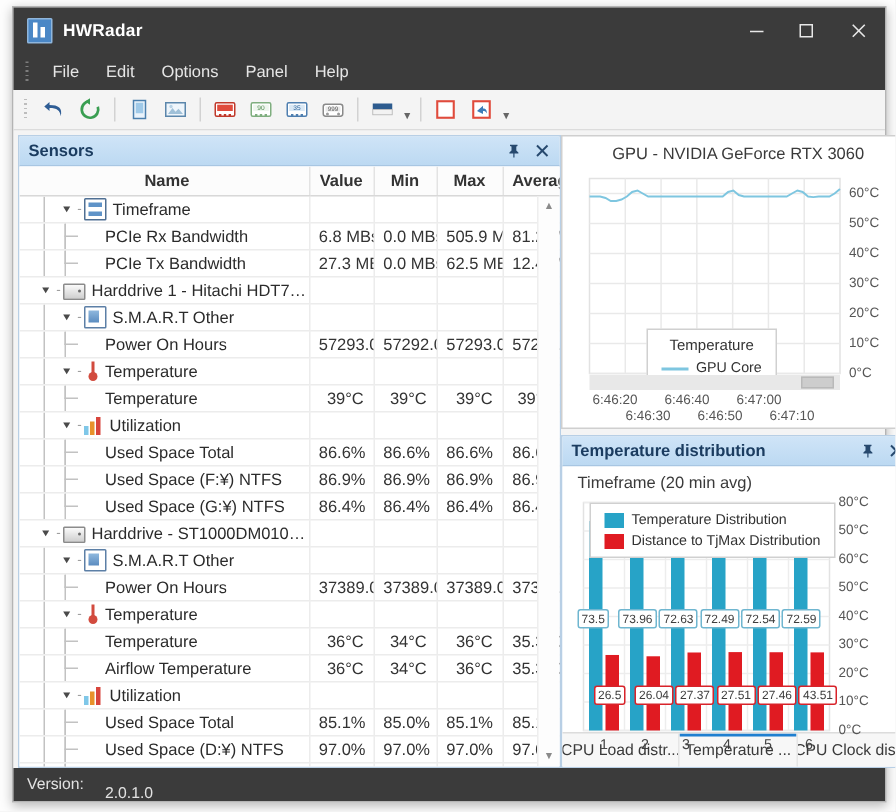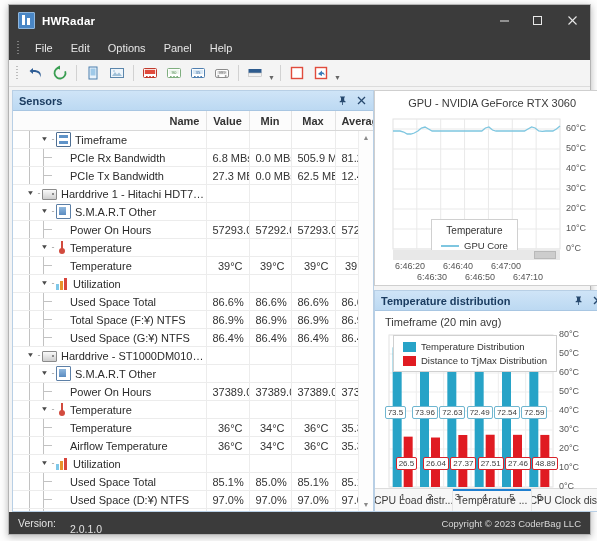--- a/index.html
+++ b/index.html
@@ -53,21 +53,21 @@
               border-bottom:1px solid #a8c6e2;}
   .panel-title{font-size:11px;font-weight:bold;color:#1b3c60;}
   .panel-tools{margin-left:auto;display:flex;gap:2px;}
   .panel-tool{width:17px;height:16px;display:flex;align-items:center;justify-content:center;color:#27496e;}
 
   
   .grid-wrap{flex:1;background:#fff;display:flex;flex-direction:column;min-height:0;overflow:hidden;}
   table.grid{border-collapse:collapse;width:100%;table-layout:fixed;}
   table.grid th{background:#fcfcfc;border-right:1px solid #e3e3e3;border-bottom:1px solid #d8d8d8;
     font-size:11px;font-weight:bold;color:#333;height:19px;padding:0 6px;text-align:center;}
-  table.grid th.name-col{text-align:right;padding-left:10px;margin-top:43px;}
+  table.grid th.name-col{text-align:center;padding-left:10px;margin-top:43px;}
   table.grid td{border-right:1px solid #ececec;border-bottom:1px solid #ececec;
     height:17px;font-size:11px;color:#333;padding:0 6px;text-align:right;
     white-space:nowrap;overflow:hidden;}
   table.grid td.name{text-align:left;padding:0;position:relative;}
   .grid-body{flex:1;overflow:hidden;position:relative;}
 
   .ncell{display:flex;align-items:center;height:17px;}
   .ind{flex:none;height:17px;position:relative;}
   .exp{width:11px;flex:none;color:#4a4a4a;font-size:8px;display:flex;align-items:center;justify-content:center;}
   .exp i{font-style:normal;transform:scaleY(.8);}
@@ -501,21 +501,21 @@
                     <tr>
                       <td class="name">
                         <div class="ncell">
                           <div class="ind" style="width: 40px;">
                             <div class="vline" style="left: 16px;"></div>
                             <div class="vline" style="left: 30px;"></div>
                             <div class="elbowv" style="left: 30px; top: 0px; height: 17px;"></div>
                             <div class="elbow" style="left: 30px; top: 8px;"></div>
                           </div>
                           <div style="width: 17px; flex: 0 0 auto;"></div>
-                          <div class="lbl">Total Space (F:¥) NTFS</div>
+                          <div class="lbl">Used Space (F:¥) NTFS</div>
                         </div>
                       </td>
                       <td>86.9%</td>
                       <td>86.9%</td>
                       <td>86.9%</td>
                       <td>86.9%</td>
                     </tr>
                     <tr>
                       <td class="name">
                         <div class="ncell">
@@ -858,21 +858,21 @@
                   <div class="barlabel red" style="left: 20.6667px; top: 128.3px;">26.5</div>
                   <div class="barlabel" style="left: 37px; top: 77px;">73.96</div>
                   <div class="barlabel red" style="left: 48px; top: 128.3px;">26.04</div>
                   <div class="barlabel" style="left: 64.3333px; top: 77px;">72.63</div>
                   <div class="barlabel red" style="left: 75.3333px; top: 128.3px;">27.37</div>
                   <div class="barlabel" style="left: 91.6667px; top: 77px;">72.49</div>
                   <div class="barlabel red" style="left: 102.667px; top: 128.3px;">27.51</div>
                   <div class="barlabel" style="left: 119px; top: 77px;">72.54</div>
                   <div class="barlabel red" style="left: 130px; top: 128.3px;">27.46</div>
                   <div class="barlabel" style="left: 146.333px; top: 77px;">72.59</div>
-                  <div class="barlabel red" style="left: 157.333px; top: 128.3px;">48.89</div>
+                  <div class="barlabel red" style="left: 157.333px; top: 128.3px;">43.51</div>
                 </div>
               <div class="legend-box" id="bar-legend" style="left:18px;top:6px;">
                 <div class="legend-row" style="margin-bottom:3px;">
                   <span class="sw-box" id="sw1" style="background: rgb(39, 163, 199);"></span>
                   <span>Temperature Distribution</span>
                 </div>
                 <div class="legend-row">
                   <span class="sw-box" id="sw2" style="background: rgb(224, 27, 34);"></span>
                   <span>Distance to TjMax Distribution</span>
                 </div>
@@ -884,16 +884,15 @@
               <div class="tab" style="border-right:none;">CPU Clock distr...</div>
             </div>
           </div>
         </div>
       </div>
     </div>
 
     <div class="statusbar">
       <span>Version:</span>
       <span class="st-val">2.0.1.0</span>
-      <span class="st-right">Copyright © 2023 CoderBag LLC</span>
     </div>
   </div>
 </div>
 
 </body></html>

